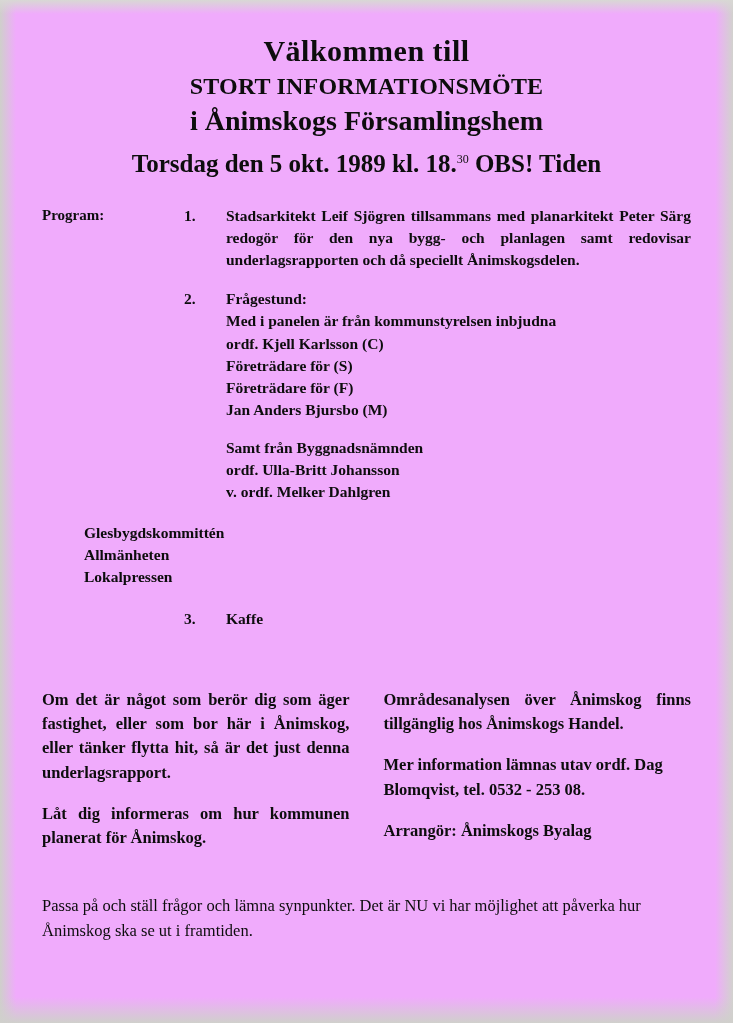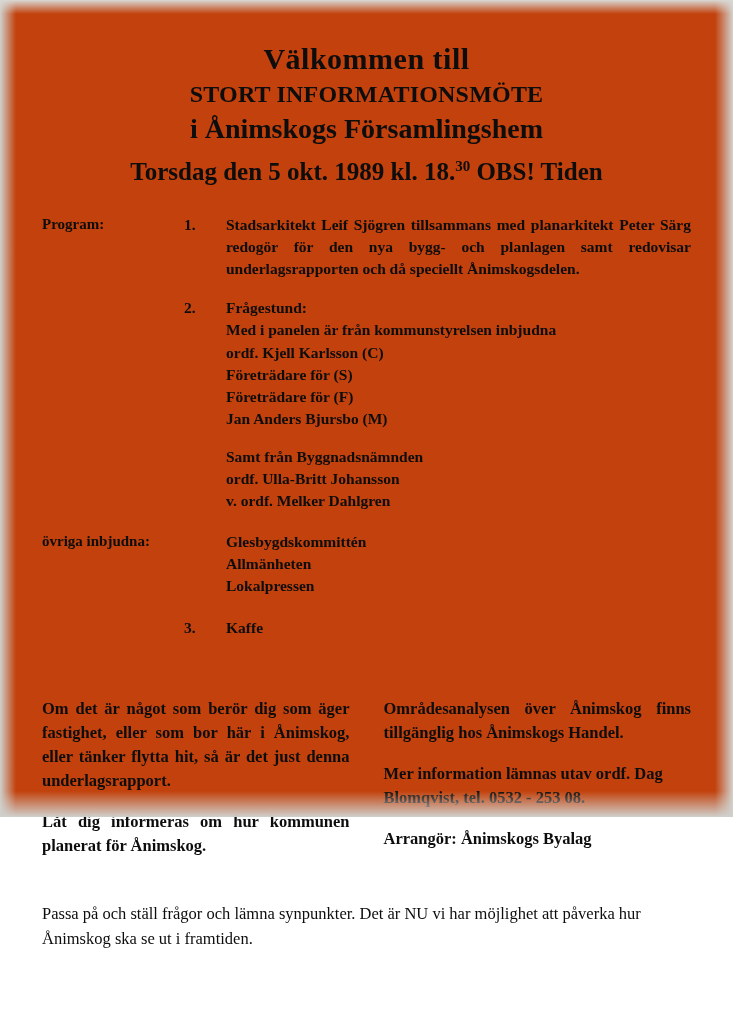--- a/index.html
+++ b/index.html
@@ -13,24 +13,24 @@
     height: 1023px;
     position: relative;
     font-family: "Liberation Serif", "DejaVu Serif", serif;
     color: #0d0d0d;
     overflow: hidden;
   }
   .page {
     position: absolute;
     top: 0; left: 0;
     width: 733px;
-    height: 817px;
-    background: #c2410c;
+    height: 1023px;
+    background: #f0abfc;
     box-sizing: border-box;
-    padding: 12px 42px;
+    padding: 4px 42px;
   }
   
   .scan-edge-left {
     position: absolute;
     top: 0; left: 0;
     width: 16px; height: 100%;
     background: linear-gradient(to right, #cfcfcb, rgba(253,253,251,0));
     pointer-events: none;
   }
   .scan-edge-right {
@@ -79,23 +79,23 @@
     line-height: 1.15;
     margin-top: 5px;
   }
   .title-line-4 {
     font-size: 25px;
     font-weight: bold;
     line-height: 1.2;
     margin-top: 12px;
   }
   .sup {
-    font-size: 15px;
+    font-size: 12px;
     vertical-align: super;
-    font-weight: bold;
+    font-weight: normal;
   }
 
   
   .program {
     margin-top: 26px;
     font-size: 15.5px;
     line-height: 1.42;
   }
   .prog-row {
     display: flex;
@@ -193,21 +193,20 @@
         </div>
         <div class="gap-block">
           <div>Samt från Byggnadsnämnden</div>
           <div>ordf. Ulla-Britt Johansson</div>
           <div>v. ordf. Melker Dahlgren</div>
         </div>
       </div>
     </div>
 
     <div class="prog-row row-ovriga">
-      <div class="label-ovriga">övriga inbjudna:</div>
       <div class="prog-num"></div>
       <div class="prog-body">
         <div>Glesbygdskommittén</div>
         <div>Allmänheten</div>
         <div>Lokalpressen</div>
       </div>
     </div>
 
     <div class="prog-row row-kaffe">
       <div class="prog-label"></div>

